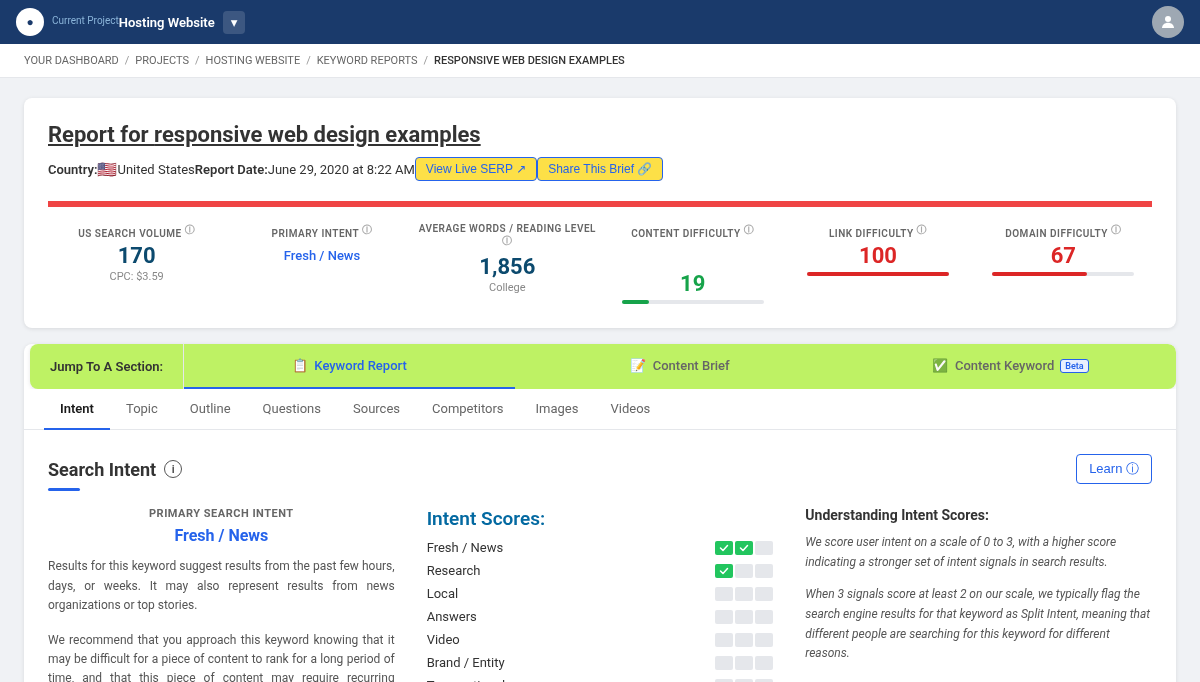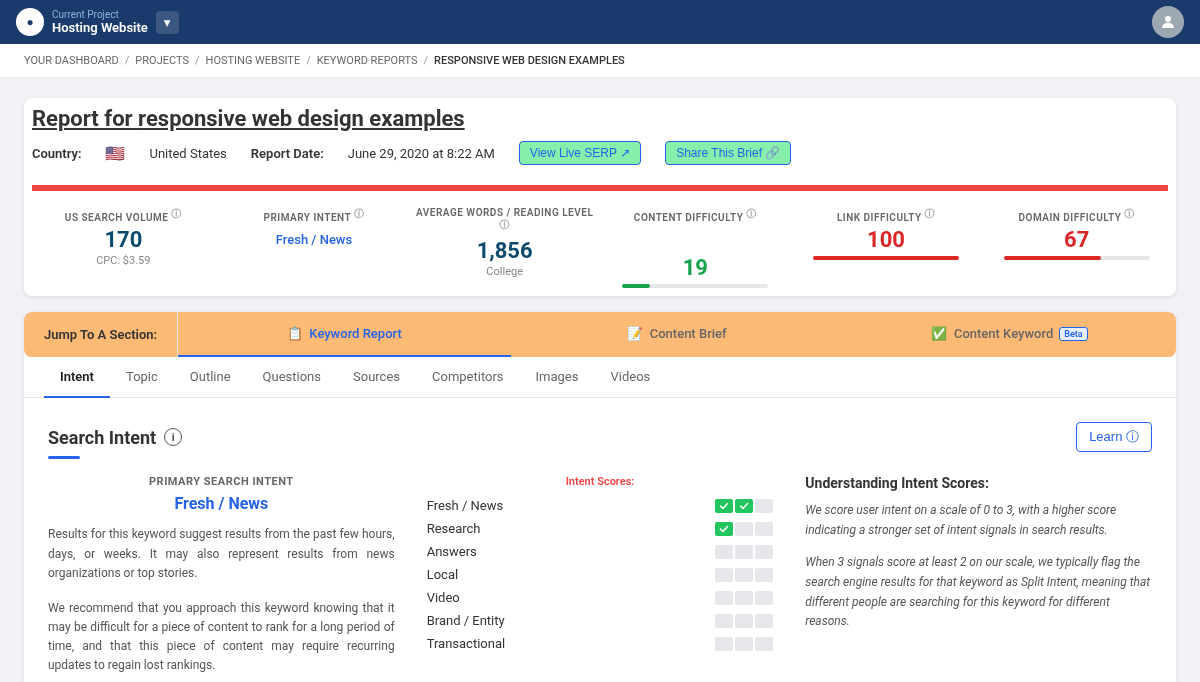--- a/index.html
+++ b/index.html
@@ -13,21 +13,21 @@
       align-items: center;
       justify-content: space-between;
       padding: 0 16px;
     }
     .nav-left { display: flex; align-items: center; gap: 8px; }
     .nav-avatar-small {
       width: 28px; height: 28px; border-radius: 50%;
       background: #fff; display: flex; align-items: center; justify-content: center;
       color: #1a3a6b; font-size: 12px;
     }
-    .nav-project-info { display: flex; flex-direction: column; }
+    .nav-project-info { display: flex; flex-direction: row; }
     .nav-current-project { color: #8ab4d9; font-size: 10px; }
     .nav-project-name { color: #fff; font-size: 13px; font-weight: 600; }
     .nav-dropdown-btn {
       background: rgba(255,255,255,0.15); border: none; border-radius: 4px;
       color: #fff; cursor: pointer; padding: 4px 8px; display: flex; align-items: center;
     }
     .nav-right {}
     .nav-user-avatar {
       width: 32px; height: 32px; border-radius: 50%;
       background: #9ea8b3; display: flex; align-items: center; justify-content: center;
@@ -45,30 +45,30 @@
     .breadcrumb-sep { color: #999; }
     .breadcrumb-current { color: #333; font-weight: 500; }
 
     
     .main-content { padding: 20px 24px; }
 
     
     .report-card {
       background: #fff; border-radius: 8px;
       box-shadow: 0 1px 4px rgba(0,0,0,0.1);
-      padding: 8px; margin-bottom: 16px;
+      padding: 24px; margin-bottom: 16px;
     }
     .report-title { font-size: 22px; font-weight: 700; margin-bottom: 10px; }
     .report-title span { text-decoration: underline; }
-    .report-meta { display: flex; align-items: center; gap: 24px; margin-bottom: 20px; font-size: 13px; }
+    .report-meta { display: flex; align-items: center; gap: 0; margin-bottom: 20px; font-size: 13px; }
     .meta-label { font-weight: 600; }
     .meta-flag { font-size: 16px; }
     .btn-view-serp, .btn-share-brief {
       display: inline-flex; align-items: center; gap: 4px;
-      border: 1px solid #2563eb; color: #2563eb; background: #86efac;
+      border: 1px solid #2563eb; color: #2563eb; background: #fde047;
       border-radius: 4px; padding: 4px 10px; font-size: 12px; cursor: pointer;
       font-weight: 500;
     }
     .btn-share-brief { margin-left: 0; }
 
     
     .stats-row {
       display: grid; grid-template-columns: repeat(6, 1fr);
       border-top: 6px solid #ef4444; padding-top: 16px; gap: 8px;
     }
@@ -83,24 +83,24 @@
 
     
     .progress-bar-wrap { width: 80%; margin: 4px auto 0; height: 4px; background: #e5e7eb; border-radius: 2px; }
     .progress-bar-fill { height: 100%; border-radius: 2px; }
     .progress-green { background: #16a34a; width: 19%; }
     .progress-red { background: #dc2626; width: 100%; }
     .progress-red-67 { background: #dc2626; width: 67%; }
 
     
     .section-nav {
-      background: #fdba74; border-radius: 8px;
+      background: #bef264; border-radius: 8px;
       box-shadow: 0 1px 4px rgba(0,0,0,0.1);
       display: flex; align-items: stretch;
-      margin-bottom: 0; overflow: hidden;
+      margin-bottom: 0; overflow: hidden; margin-left: 6px;
     }
     .section-nav-label {
       padding: 14px 20px; font-size: 13px; font-weight: 600; color: #333;
       border-right: 1px solid #e5e7eb; white-space: nowrap;
       display: flex; align-items: center;
     }
     .section-nav-tabs { display: flex; flex: 1; }
     .section-nav-tab {
       flex: 1; padding: 14px 10px; text-align: center;
       font-size: 13px; font-weight: 500; color: #666;
@@ -137,21 +137,21 @@
     }
 
     
     .intent-grid { display: grid; grid-template-columns: 1fr 1fr 1fr; gap: 32px; }
     .intent-col-1 {}
     .primary-intent-label { font-size: 11px; font-weight: 700; color: #666; text-transform: uppercase; letter-spacing: 0.5px; text-align: center; margin-bottom: 6px; }
     .primary-intent-value { font-size: 16px; font-weight: 700; color: #2563eb; text-align: center; margin-bottom: 12px; }
     .intent-description { font-size: 12px; color: #555; line-height: 1.6; text-align: justify; }
 
     .intent-col-2 { }
-    .intent-scores-title { font-size: 11px; font-weight: 600; color: #ef4444; margin-bottom: 10px; text-align: center; }
+    .intent-scores-title { font-size: 19px; font-weight: 600; color: #0369a1; margin-bottom: 10px; }
     .intent-score-row { display: flex; align-items: center; justify-content: space-between; margin-bottom: 8px; }
     .intent-score-name { font-size: 13px; color: #333; min-width: 100px; }
     .score-blocks { display: flex; gap: 2px; }
     .score-block { width: 18px; height: 14px; border-radius: 2px; }
     .score-block.filled-check { background: #22c55e; display: flex; align-items: center; justify-content: center; }
     .score-block.empty { background: #e5e7eb; }
 
     .intent-col-3 { }
     .understanding-title { font-size: 14px; font-weight: 700; color: #333; margin-bottom: 10px; }
     .understanding-text { font-size: 12px; color: #555; line-height: 1.65; font-style: italic; margin-bottom: 12px; }
@@ -359,29 +359,29 @@
                   <div class="score-block filled-check">
                     <svg width="10" height="10" viewBox="0 0 10 10">
                       <polyline points="1.5,5 4,7.5 8.5,2.5" stroke="white" stroke-width="1.5" fill="none" stroke-linecap="round" stroke-linejoin="round"></polyline>
                     </svg>
                   </div>
                   <div class="score-block empty"></div>
                   <div class="score-block empty"></div>
                 </div>
               </div>
               <div class="intent-score-row">
+                <span class="intent-score-name">Local</span>
+                <div class="score-blocks">
+                  <div class="score-block empty"></div>
+                  <div class="score-block empty"></div>
+                  <div class="score-block empty"></div>
+                </div>
+              </div>
+              <div class="intent-score-row">
                 <span class="intent-score-name">Answers</span>
-                <div class="score-blocks">
-                  <div class="score-block empty"></div>
-                  <div class="score-block empty"></div>
-                  <div class="score-block empty"></div>
-                </div>
-              </div>
-              <div class="intent-score-row">
-                <span class="intent-score-name">Local</span>
                 <div class="score-blocks">
                   <div class="score-block empty"></div>
                   <div class="score-block empty"></div>
                   <div class="score-block empty"></div>
                 </div>
               </div>
               <div class="intent-score-row">
                 <span class="intent-score-name">Video</span>
                 <div class="score-blocks">
                   <div class="score-block empty"></div>

